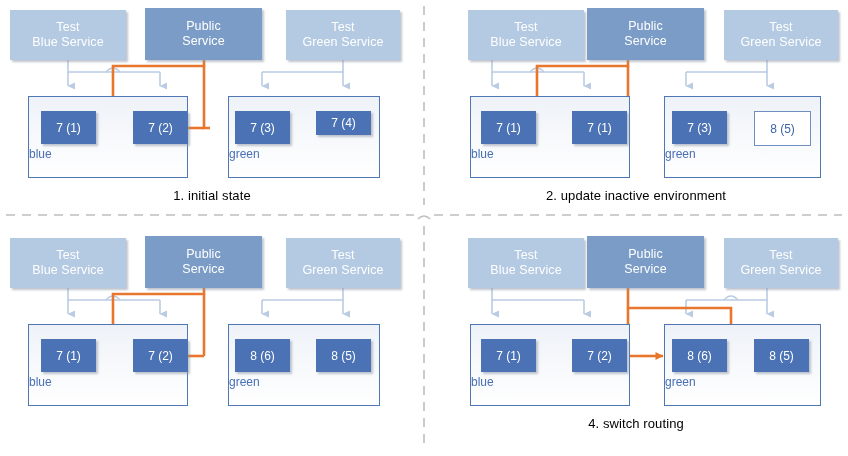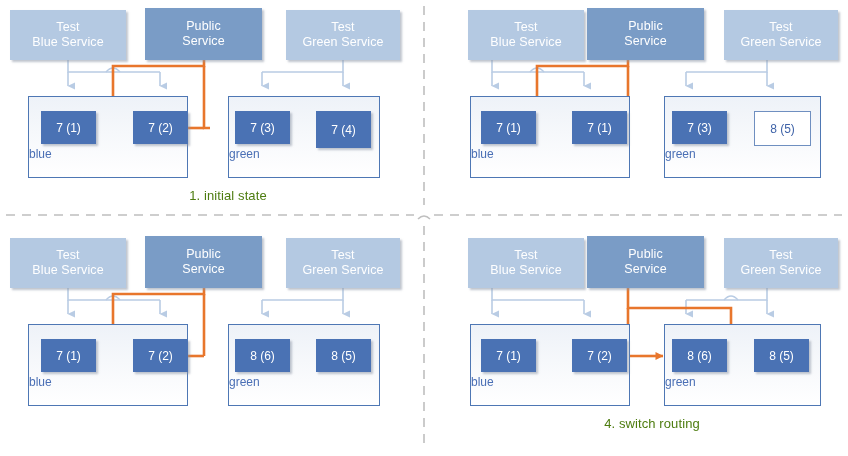--- a/index.html
+++ b/index.html
@@ -57,24 +57,23 @@
     border:1px solid #6f8fc0;
     color:#3f63a8;
     box-shadow:none;
   }
 
   
   .caption{
     position:absolute;
     width:424px;
     text-align:center;
-    color:#4d7c0f;
+    color:#000000;
     font-size:13px;
     letter-spacing:.1px;
-    padding-left:16px;
   }
 </style>
 </head>
 <body>
 
 <div id="diagram">
 
   <svg class="layer" viewBox="0 0 848 456">
     <defs>
       <marker id="tri-blue-down" markerWidth="8" markerHeight="8" refX="4" refY="7" orient="auto" markerUnits="userSpaceOnUse">
@@ -205,21 +204,21 @@
     <div class="env" style="left:28px;top:96px;width:158px;height:80px;">
       <div class="env-label" style="top:50px;">blue</div>
     </div>
     <div class="inst" style="left:41px;top:111px;width:55px;height:33px;">7 (1)</div>
     <div class="inst" style="left:133px;top:111px;width:55px;height:33px;">7 (2)</div>
 
     <div class="env" style="left:228px;top:96px;width:150px;height:80px;">
       <div class="env-label" style="top:50px;">green</div>
     </div>
     <div class="inst" style="left:235px;top:111px;width:55px;height:33px;">7 (3)</div>
-    <div class="inst" style="left:316px;top:111px;width:55px;height:37px;">7 (4)</div>
+    <div class="inst" style="left:316px;top:111px;width:55px;height:24px;">7 (4)</div>
 
     <div class="caption" style="left:0;top:188px;">1. initial state</div>
   </div>
 
   <div class="quadrant" style="left:424px;top:0;">
     <div class="svc light" style="left:44px;top:10px;width:116px;height:50px;">
       <div>
         <span>Test</span>
         <span>Blue Service</span>
       </div>
@@ -242,20 +241,21 @@
     </div>
     <div class="inst" style="left:57px;top:111px;width:55px;height:33px;">7 (1)</div>
     <div class="inst" style="left:148px;top:111px;width:55px;height:33px;">7 (1)</div>
 
     <div class="env" style="left:240px;top:96px;width:155px;height:80px;">
       <div class="env-label" style="top:50px;">green</div>
     </div>
     <div class="inst" style="left:248px;top:111px;width:55px;height:33px;">7 (3)</div>
     <div class="inst empty" style="left:330px;top:111px;width:55px;height:33px;">8 (5)</div>
 
+    <div class="caption" style="left:0;top:188px;">2. update inactive environment</div>
   </div>
 
   <div class="quadrant" style="left:0;top:228px;">
     <div class="svc light" style="left:10px;top:10px;width:116px;height:50px;">
       <div>
         <span>Test</span>
         <span>Blue Service</span>
       </div>
     </div>
     <div class="svc dark" style="left:145px;top:8px;width:117px;height:52px;">

